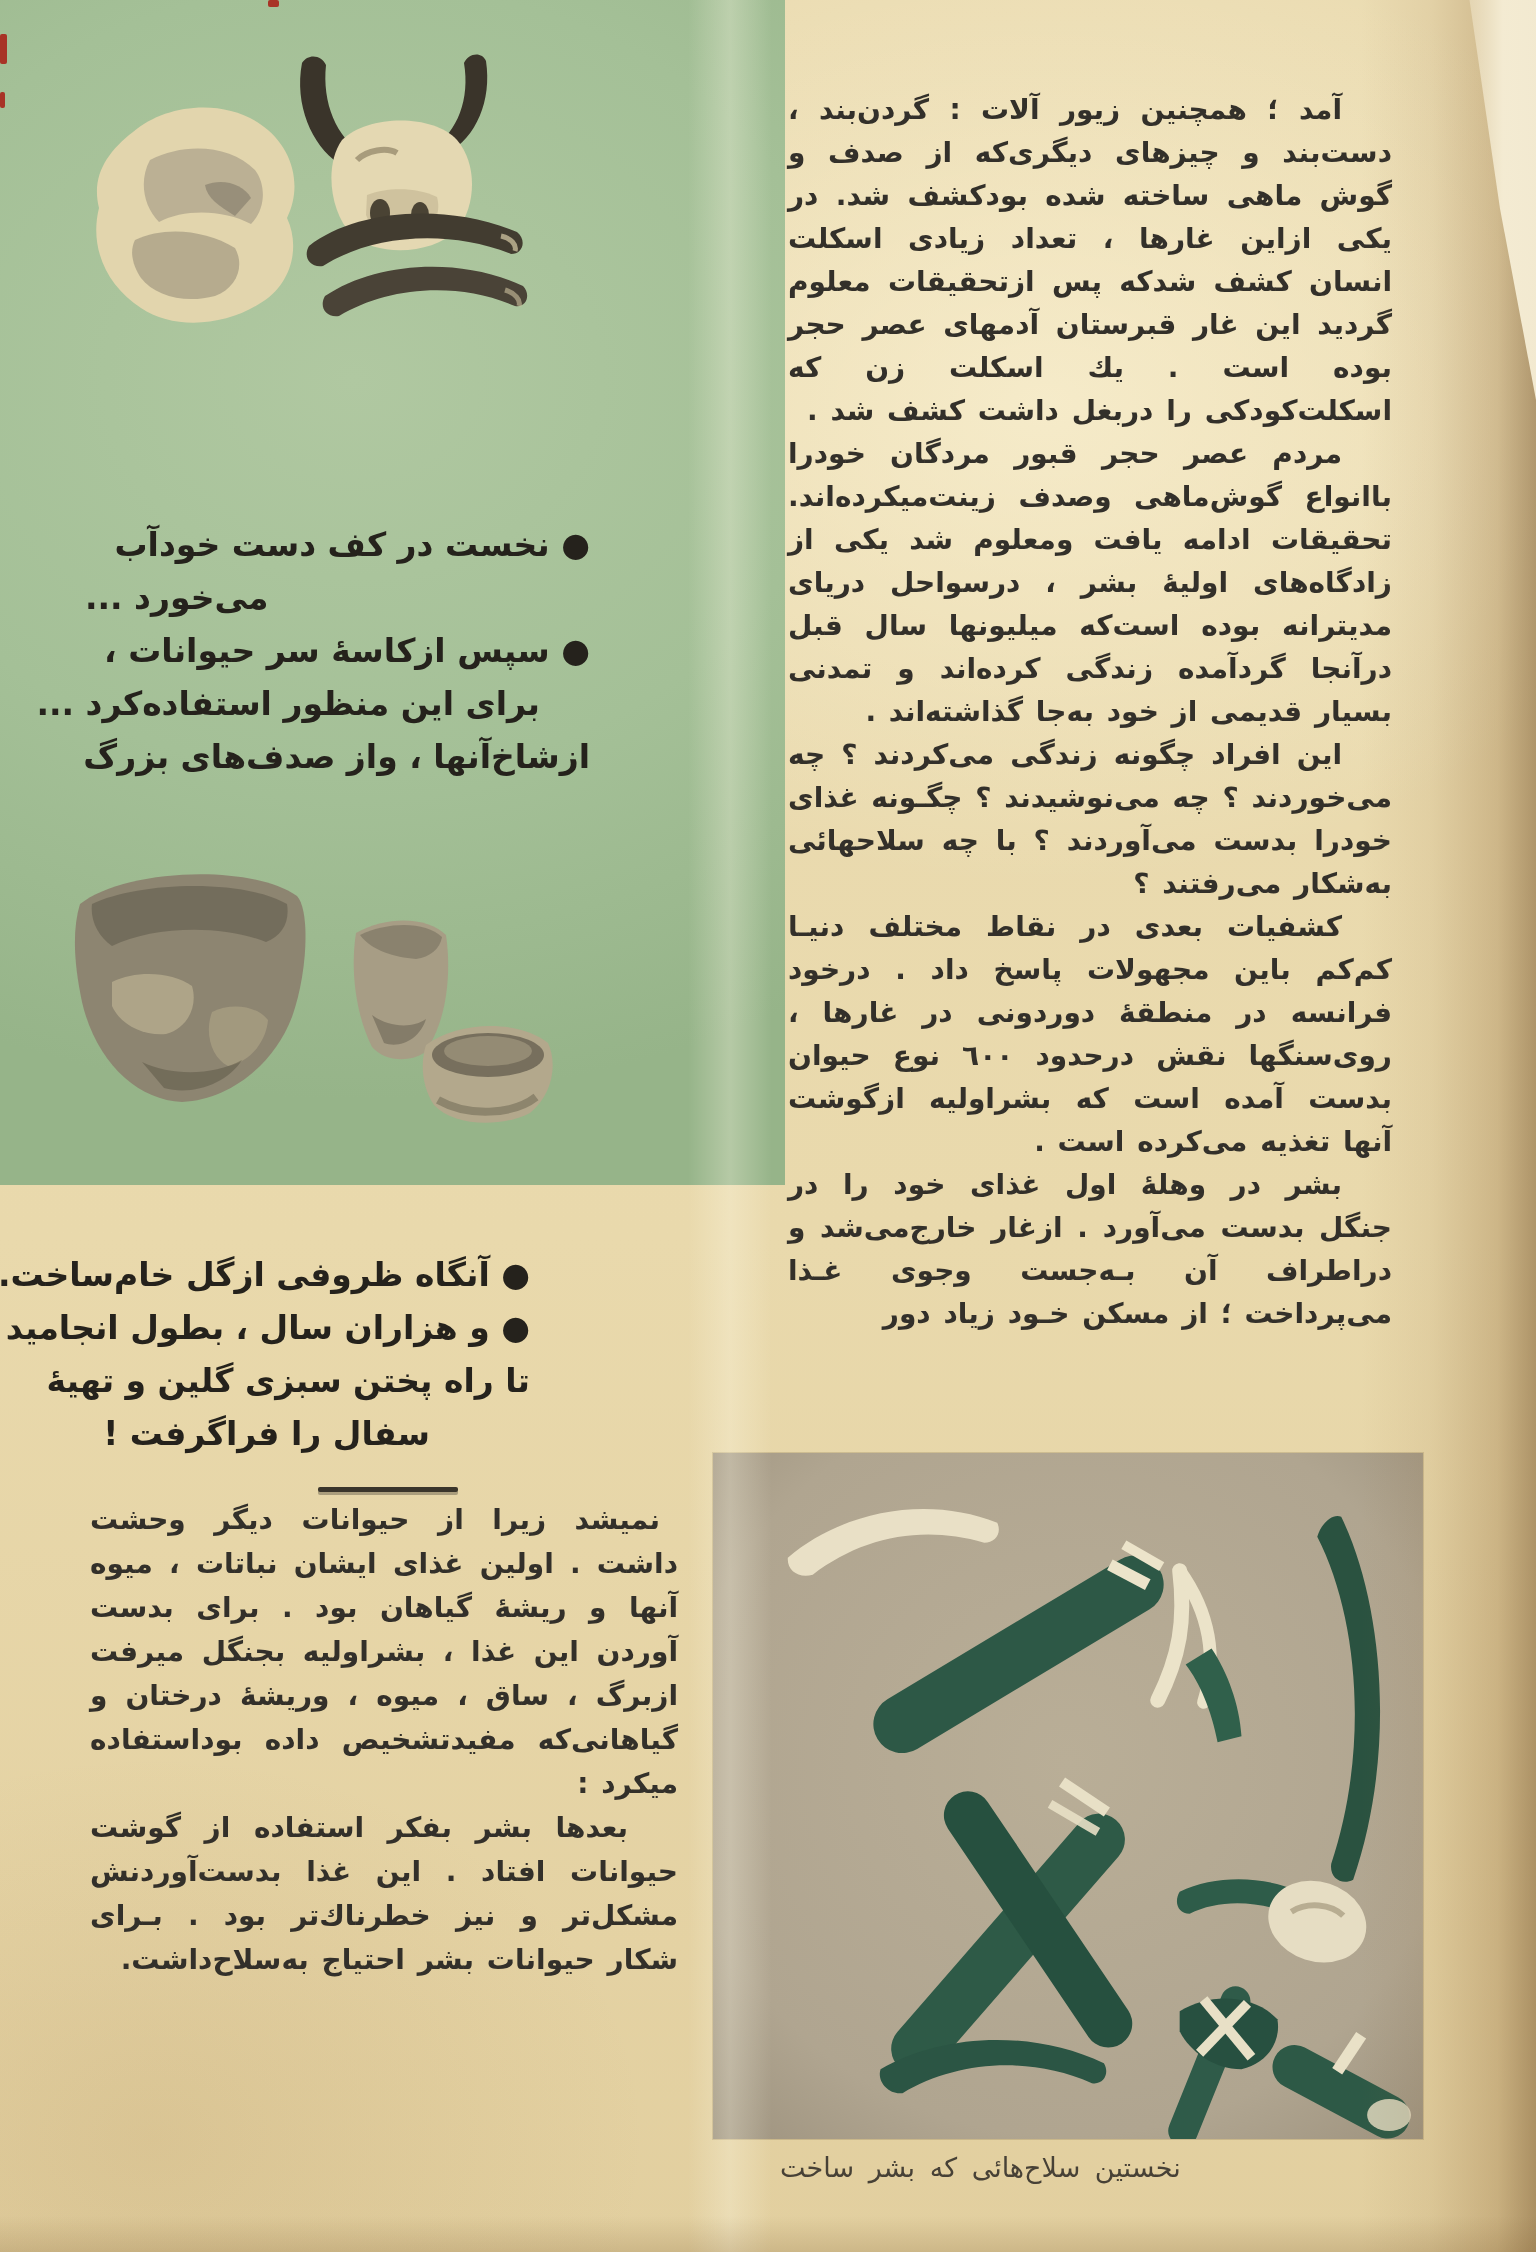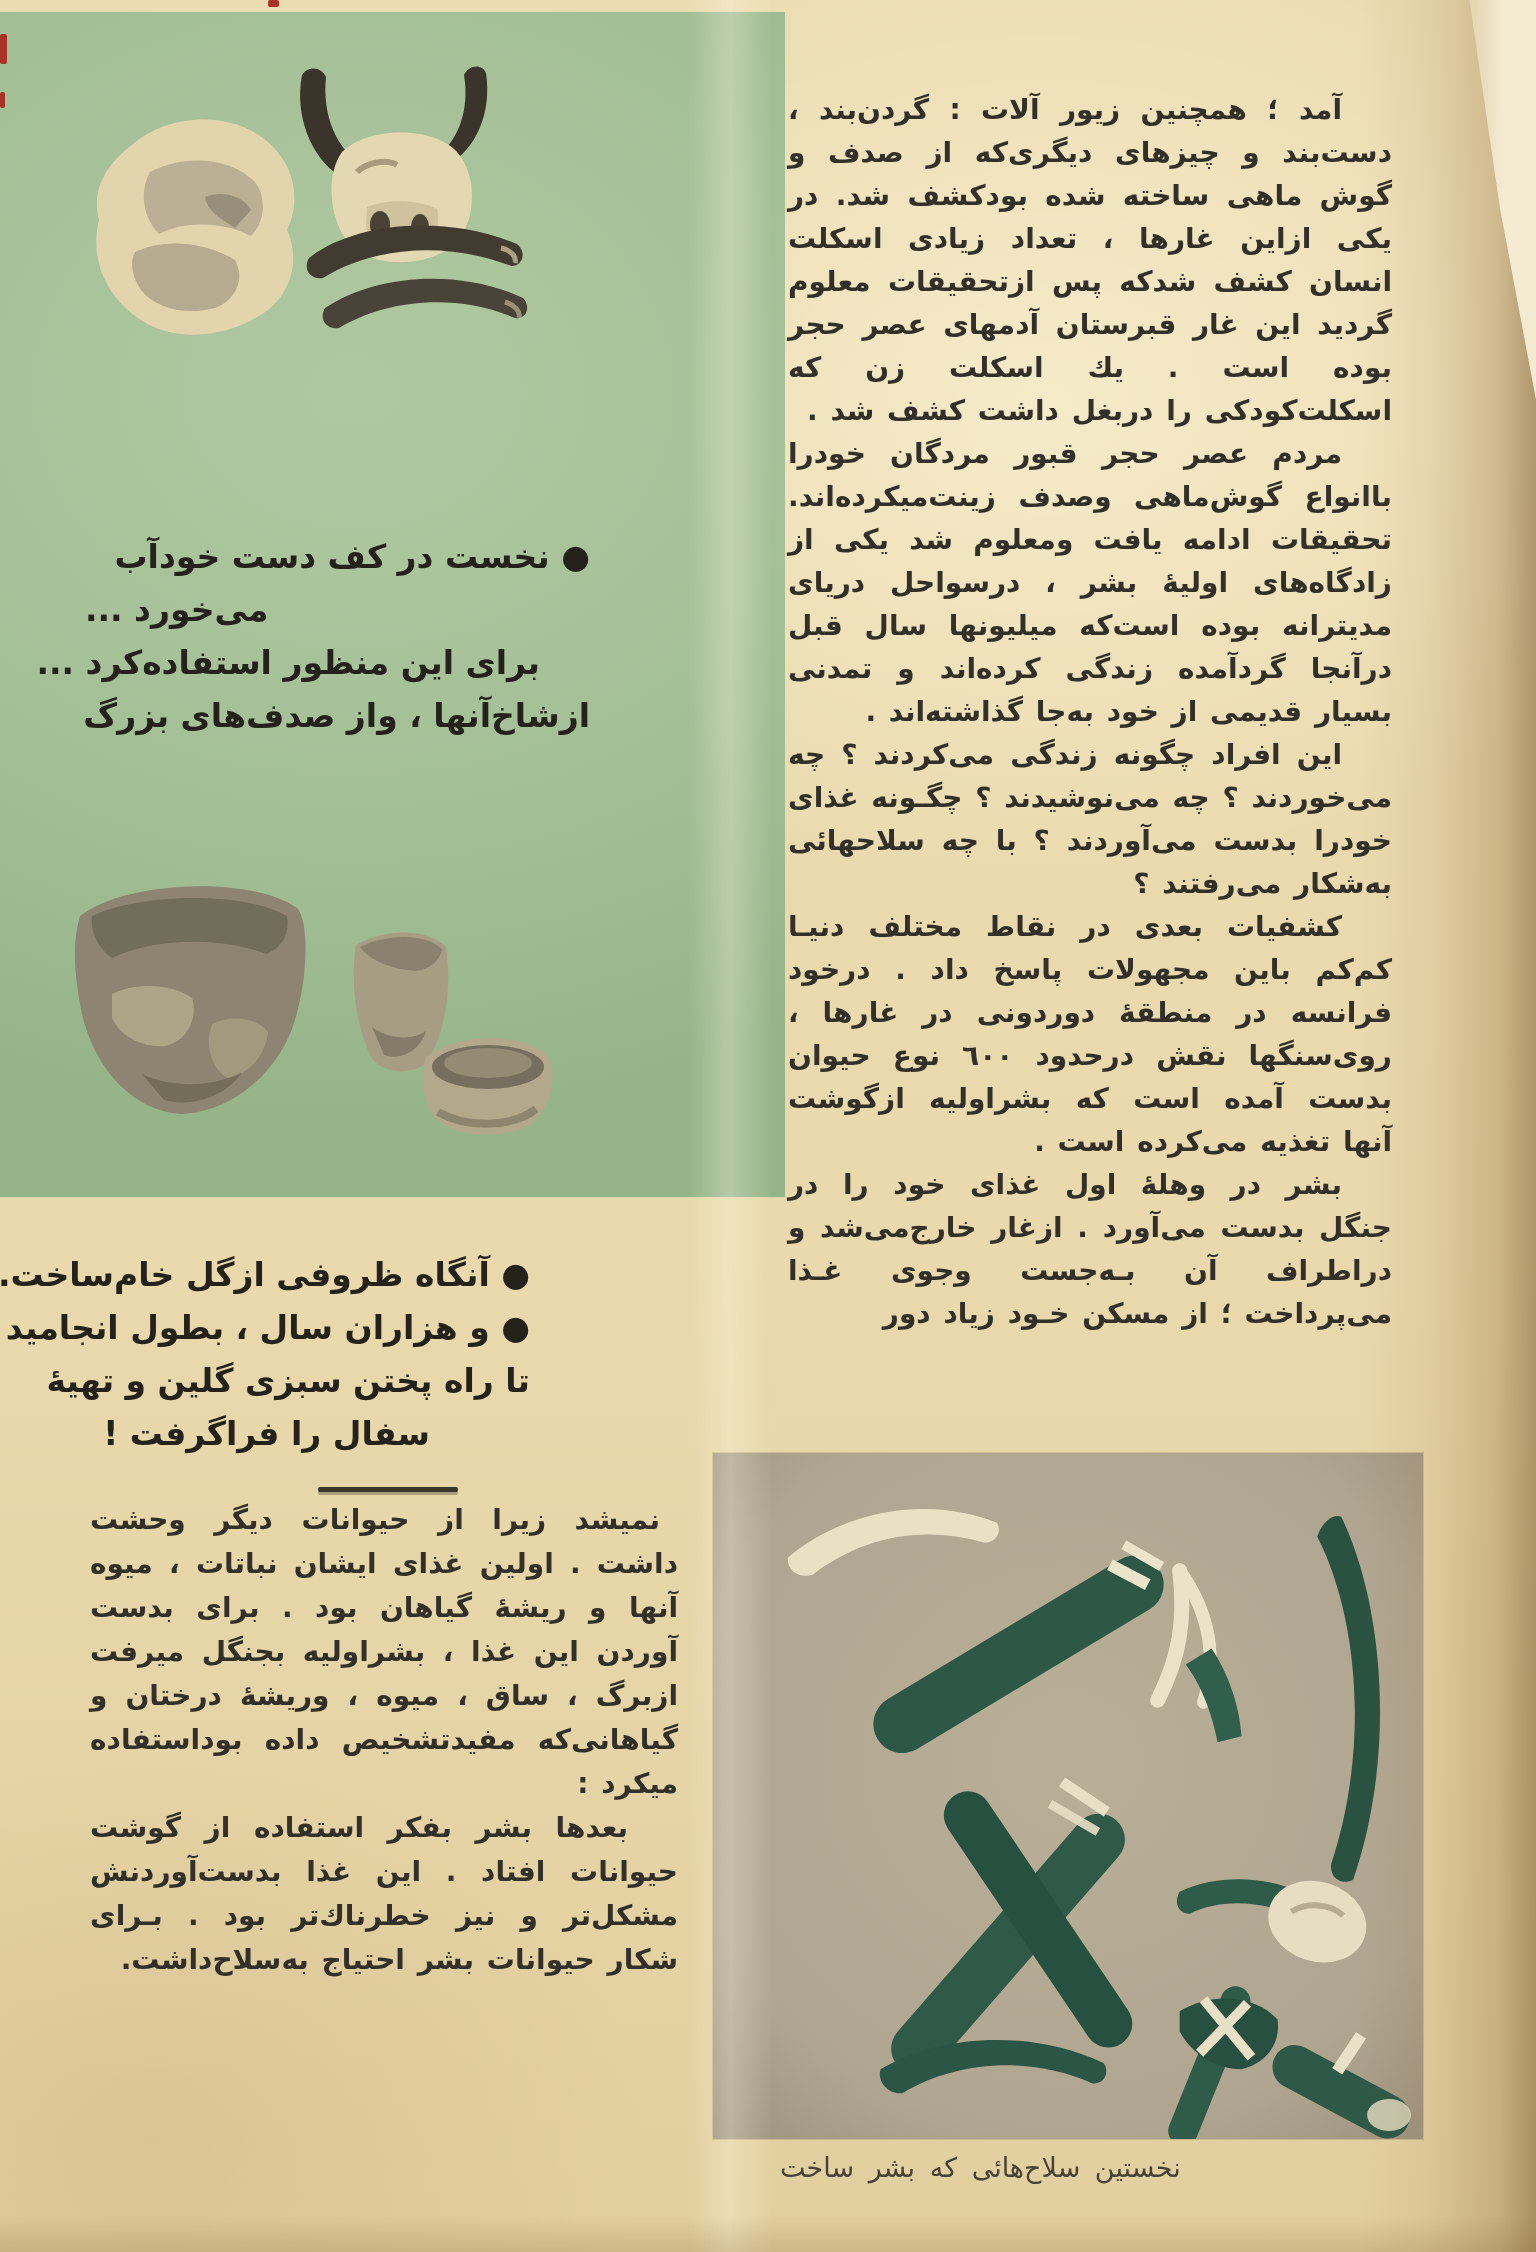--- a/index.html
+++ b/index.html
@@ -23,21 +23,21 @@
   .edge-bottom{position:absolute;left:0;bottom:0;width:100%;height:36px;
     background:linear-gradient(0deg, rgba(120,88,45,0.20), rgba(120,88,45,0));}
   .fold-gutter{position:absolute;left:688px;top:0;width:84px;height:100%;
     background:linear-gradient(90deg, rgba(255,251,232,0) 0%, rgba(255,251,232,0.30) 50%, rgba(255,251,232,0) 100%);}
   .red-mark{position:absolute;background:#a83326;border-radius:2px;}
   .red-mark.m1{left:0;top:34px;width:7px;height:30px;}
   .red-mark.m2{left:0;top:92px;width:5px;height:16px;}
   .red-mark.m3{left:268px;top:0;width:11px;height:7px;}
 
   
-  .green-panel{position:absolute;left:0;top:12px;width:785px;height:1185px;
+  .green-panel{position:absolute;left:0;top:0;width:785px;height:1185px;
     background:radial-gradient(900px 720px at 45% 32%, #b0c8a1 0%, #a4c097 55%, #96b489 100%);}
   .illus{position:absolute;}
   .illus svg{display:block;}
 
   
   .cap-block{position:absolute;direction:rtl;font-weight:700;color:#25221c;
     font-size:33px;line-height:53px;}
   .cap1{left:65px;top:518px;width:525px;}
   .cap2{left:65px;top:1248px;width:465px;}
   .cap-line{text-align:right;white-space:nowrap;}
@@ -96,20 +96,21 @@
         <path d="M14,58 C60,22 150,14 222,44 C232,52 228,66 216,66 C150,40 75,48 28,78 C14,80 8,68 14,58 Z" fill="#423c30"></path>
         <path d="M30,108 C80,74 165,68 228,98 C236,106 232,120 220,118 C160,92 90,100 44,128 C30,130 24,118 30,108 Z" fill="#4a4337"></path>
         <path d="M206,48 C216,50 222,57 220,63" stroke="#d8cca6" stroke-width="5" fill="none" opacity="0.7"></path>
         <path d="M210,102 C220,105 226,112 224,118" stroke="#cfc39e" stroke-width="5" fill="none" opacity="0.6"></path>
       </svg>
     </div>
 
     <div class="cap-block cap1">
       <div class="cap-line">● نخست در کف دست خودآب</div>
       <div class="cap-line align-left">می‌خورد ...</div>
+      <div class="cap-line">● سپس ازکاسهٔ سر حیوانات ،</div>
       <div class="cap-line indent-sm">برای این منظور استفاده‌کرد ...</div>
       <div class="cap-line">ازشاخ‌آنها ، واز صدف‌های بزرگ</div>
     </div>
 
     <div class="illus" style="left:52px;top:852px;width:275px;height:270px;">
       <svg viewBox="0 0 275 270">
         <path d="M28,52 C70,18 195,10 245,44 C258,58 256,120 240,165 C222,212 178,248 130,250 C85,248 44,210 30,150 C22,112 20,78 28,52 Z" fill="#8d8571"></path>
         <path d="M40,52 C85,30 190,26 235,52 C238,70 230,84 214,90 C170,72 100,74 60,94 C46,84 38,68 40,52 Z" fill="#5f594b" opacity="0.55"></path>
         <path d="M60,130 C85,118 120,120 140,134 C146,154 136,176 114,182 C90,184 68,172 60,154 Z" fill="#cfc3a0" opacity="0.5"></path>
         <path d="M160,160 C180,150 205,154 216,168 C214,190 198,210 176,214 C160,206 152,182 160,160 Z" fill="#c4b794" opacity="0.4"></path>

